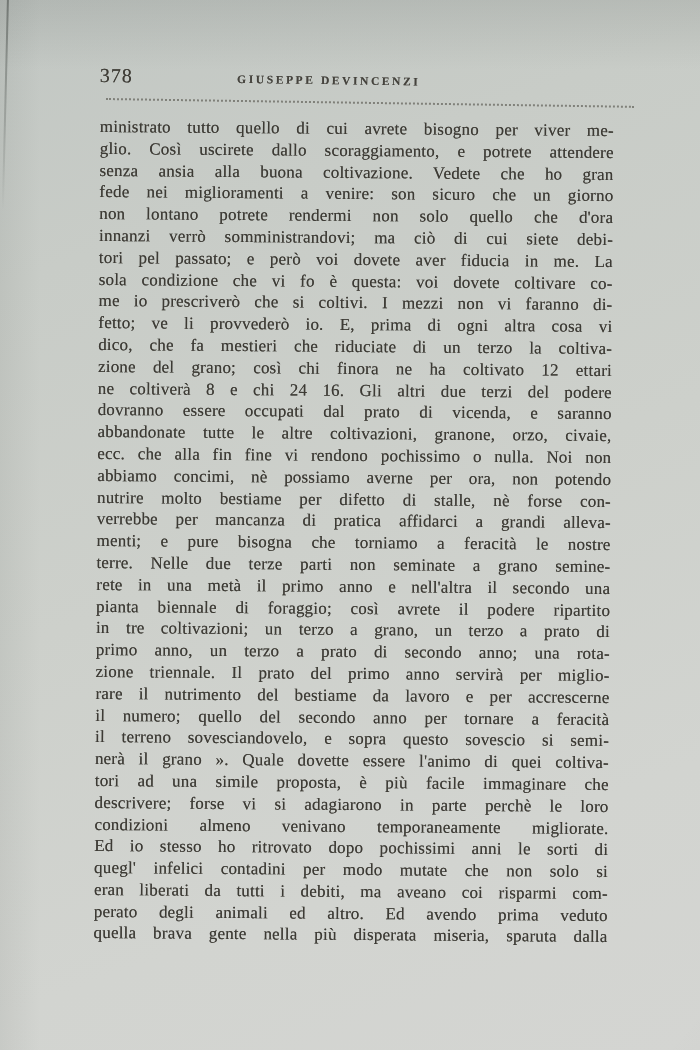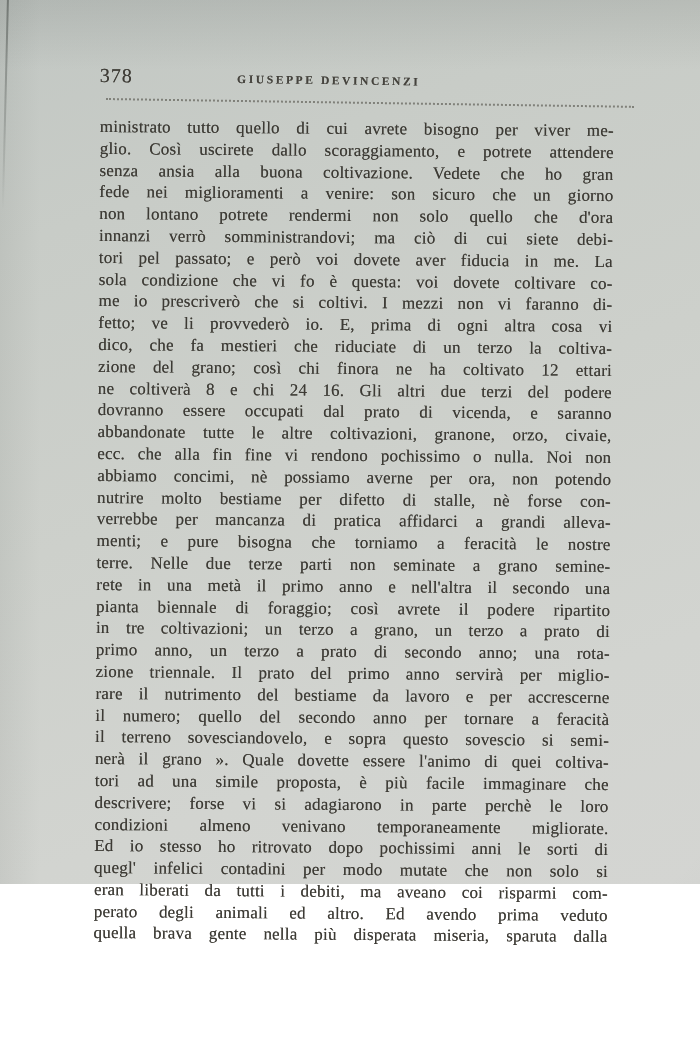--- a/index.html
+++ b/index.html
@@ -8,21 +8,21 @@
     width: 700px;
     height: 1050px;
     overflow: hidden;
     font-family: "Liberation Serif", "DejaVu Serif", serif;
   }
 
   .page {
     position: absolute;
     inset: 0;
     width: 700px;
-    height: 884px;
+    height: 1050px;
     background:
       linear-gradient(160deg, #c2c7c3 0%, #c8ccc7 22%, #cdd0cb 50%, #d2d4d0 78%, #d4d5d2 100%);
   }
 
   
   .page::before {
     content: '';
     position: absolute;
     inset: 0;
     background:

